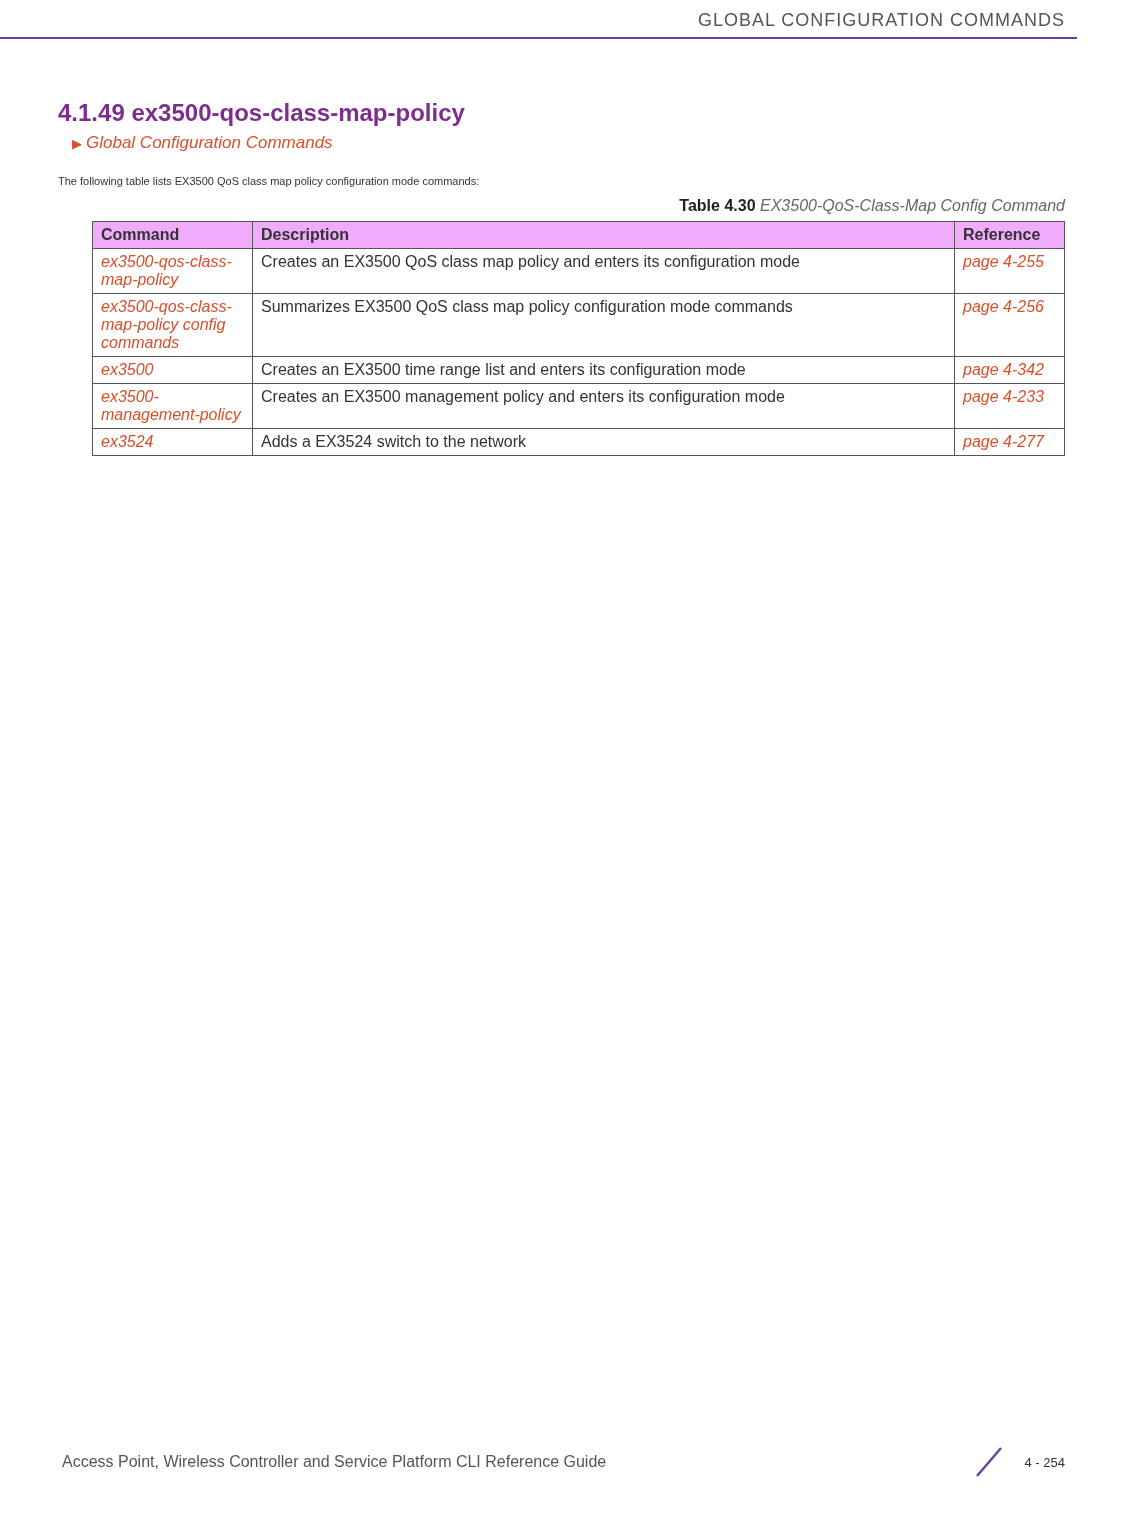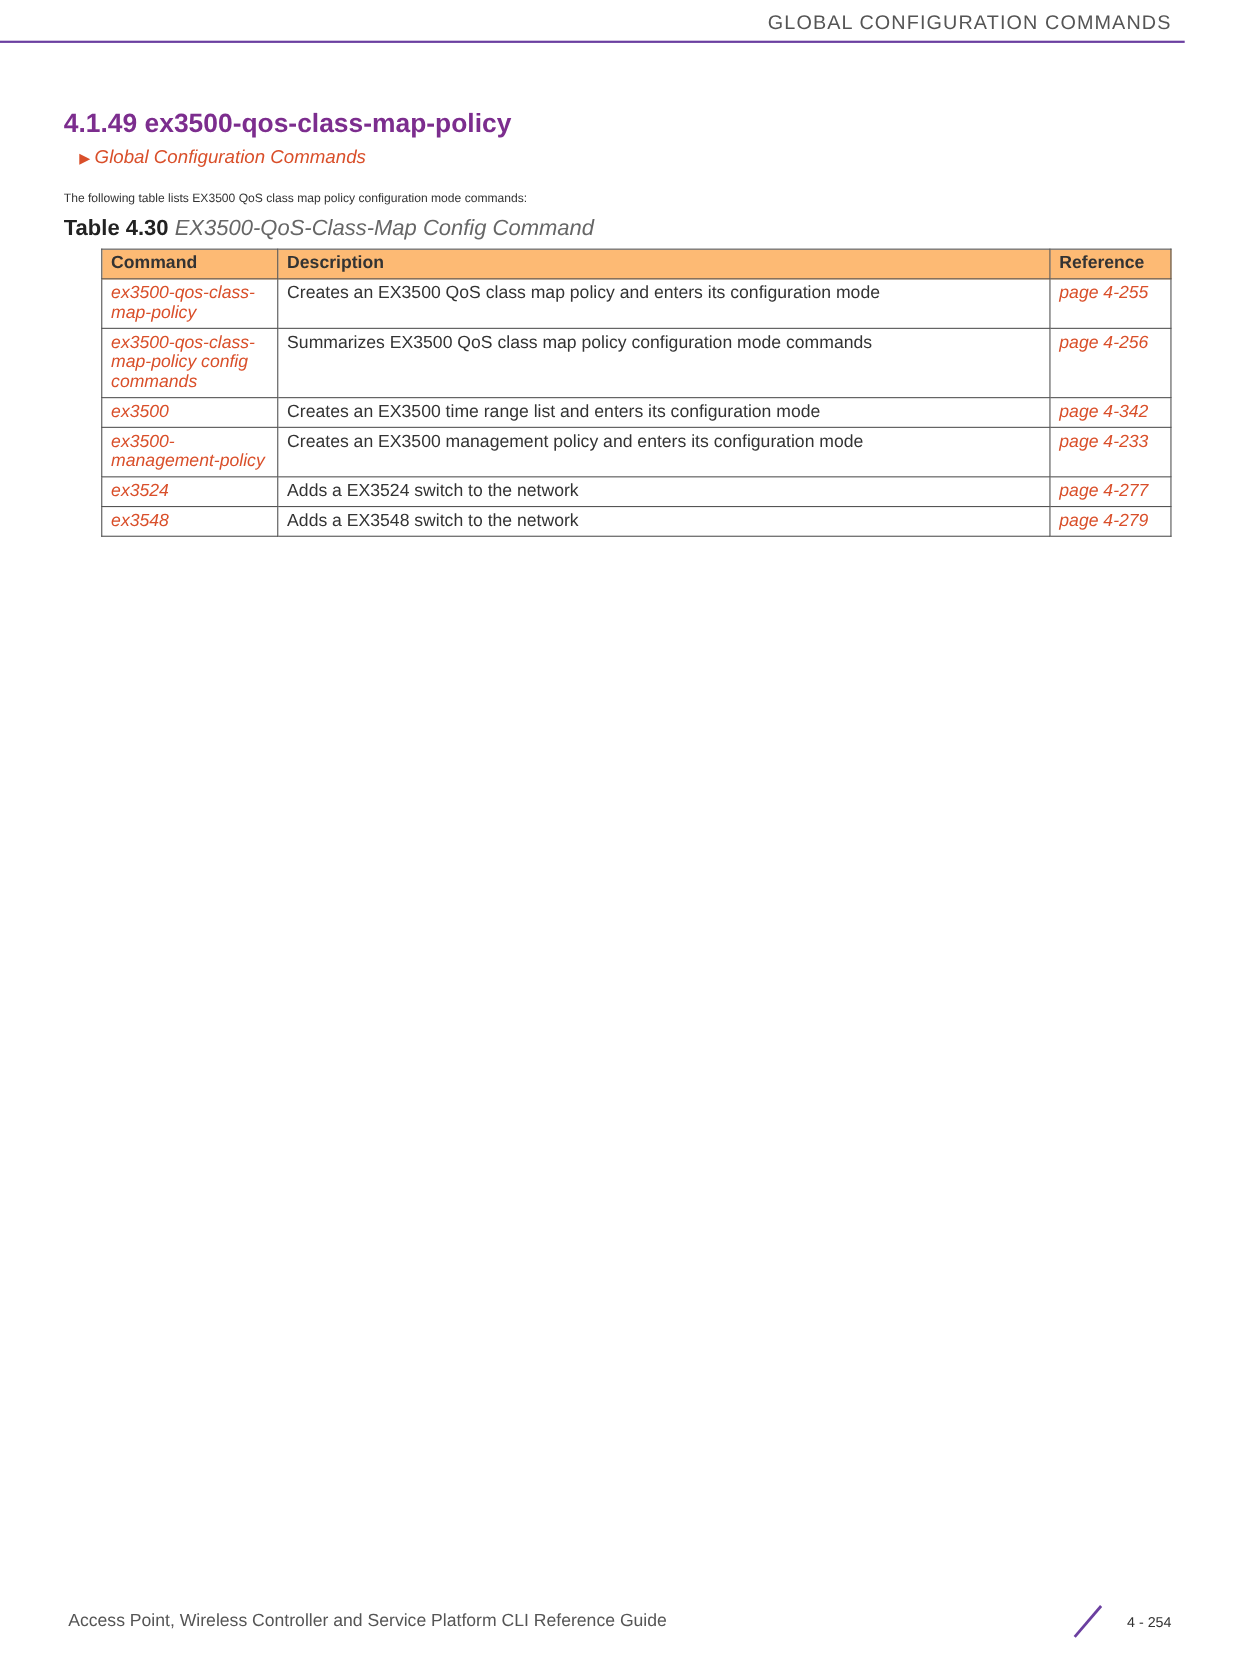--- a/index.html
+++ b/index.html
@@ -48,22 +48,22 @@
       font-style: normal;
       margin-right: 4px;
       font-size: 13px;
     }
     .intro-text {
       font-size: 11px;
       color: #333;
       margin-bottom: 10px;
     }
     .table-caption {
-      text-align: left;
-      font-size: 20px;
+      text-align: right;
+      font-size: 16px;
       margin-bottom: 6px;
     }
     .table-caption .caption-label {
       font-weight: bold;
       color: #222;
     }
     .table-caption .caption-title {
       font-style: italic;
       color: #666;
     }
@@ -75,35 +75,35 @@
     }
     th, td {
       border: 1px solid #555;
       padding: 4px 8px;
       text-align: left;
       vertical-align: top;
       font-size: 16px;
     }
     th {
       font-weight: bold;
-      background: #fdba74;
+      background: #f0abfc;
     }
     th.col-command { width: 160px; }
     th.col-reference { width: 110px; }
     td.cmd-cell {
       color: #d94f2a;
       font-style: italic;
     }
     td.ref-cell {
       color: #d94f2a;
       font-style: italic;
     }
     .page-footer {
       position: absolute;
-      bottom: 24px;
+      bottom: 36px;
       left: 0;
       right: 0;
       padding: 0 62px;
       display: flex;
       justify-content: space-between;
       align-items: center;
       font-size: 16px;
       color: #555;
     }
     .footer-right {
@@ -167,25 +167,20 @@
       <tr>
         <td class="cmd-cell">ex3500-management-policy</td>
         <td>Creates an EX3500 management policy and enters its configuration mode</td>
         <td class="ref-cell">page 4-233</td>
       </tr>
       <tr>
         <td class="cmd-cell">ex3524</td>
         <td>Adds a EX3524 switch to the network</td>
         <td class="ref-cell">page 4-277</td>
       </tr>
-      <tr>
-        <td class="cmd-cell">ex3548</td>
-        <td>Adds a EX3548 switch to the network</td>
-        <td class="ref-cell">page 4-279</td>
-      </tr>
     </tbody>
   </table>
 </div>
 
 <div class="page-footer">
   <span>Access Point, Wireless Controller and Service Platform CLI Reference Guide</span>
   <div class="footer-right">
     <svg class="footer-slash" viewBox="0 0 36 36">
       <line x1="6" y1="32" x2="30" y2="4" stroke="#6b3fa0" stroke-width="2.5"></line>
     </svg>

